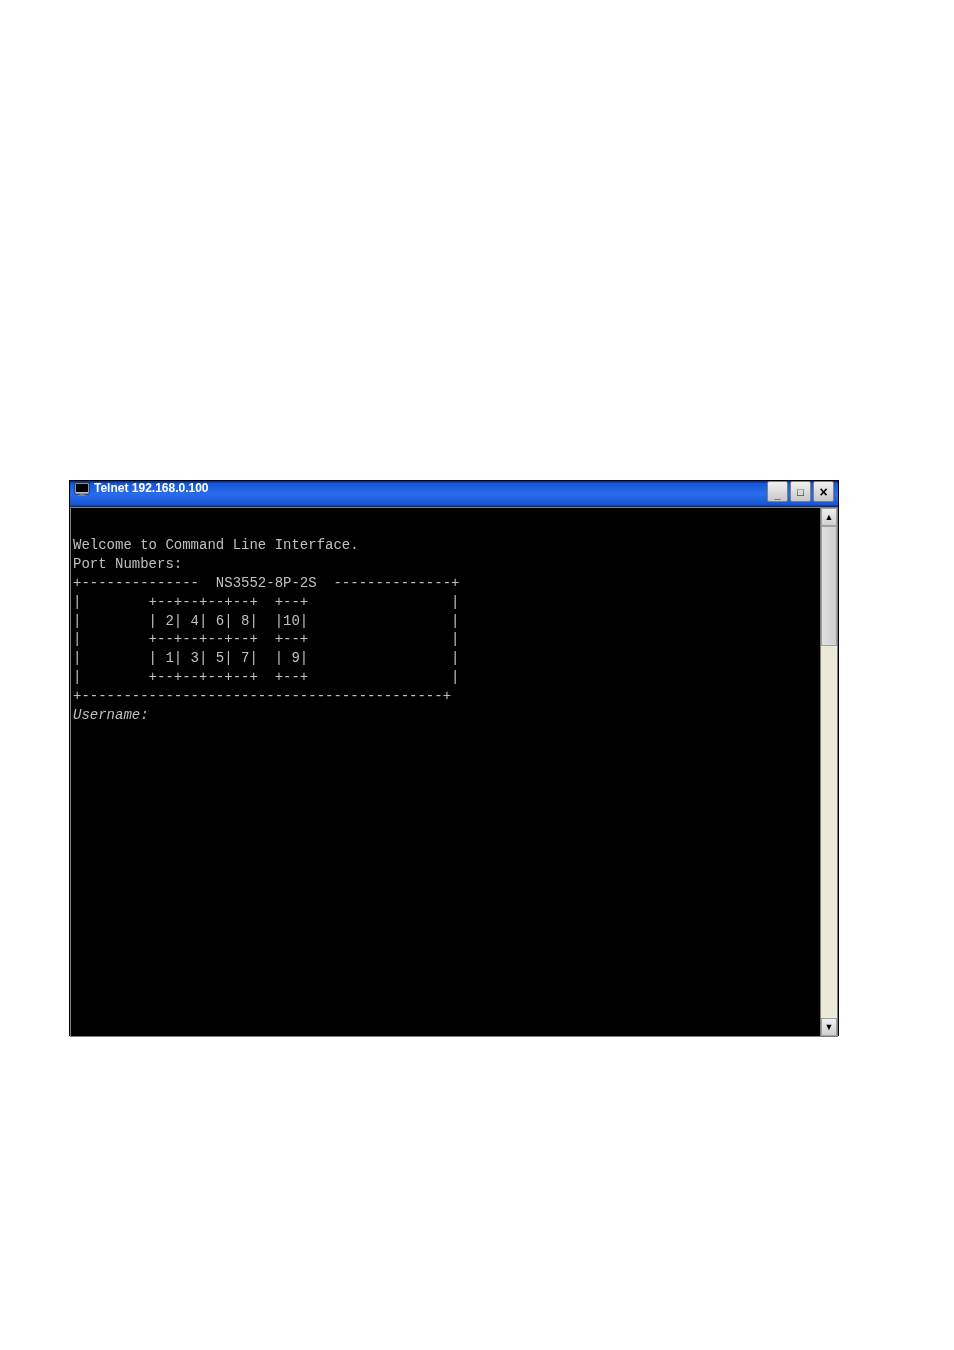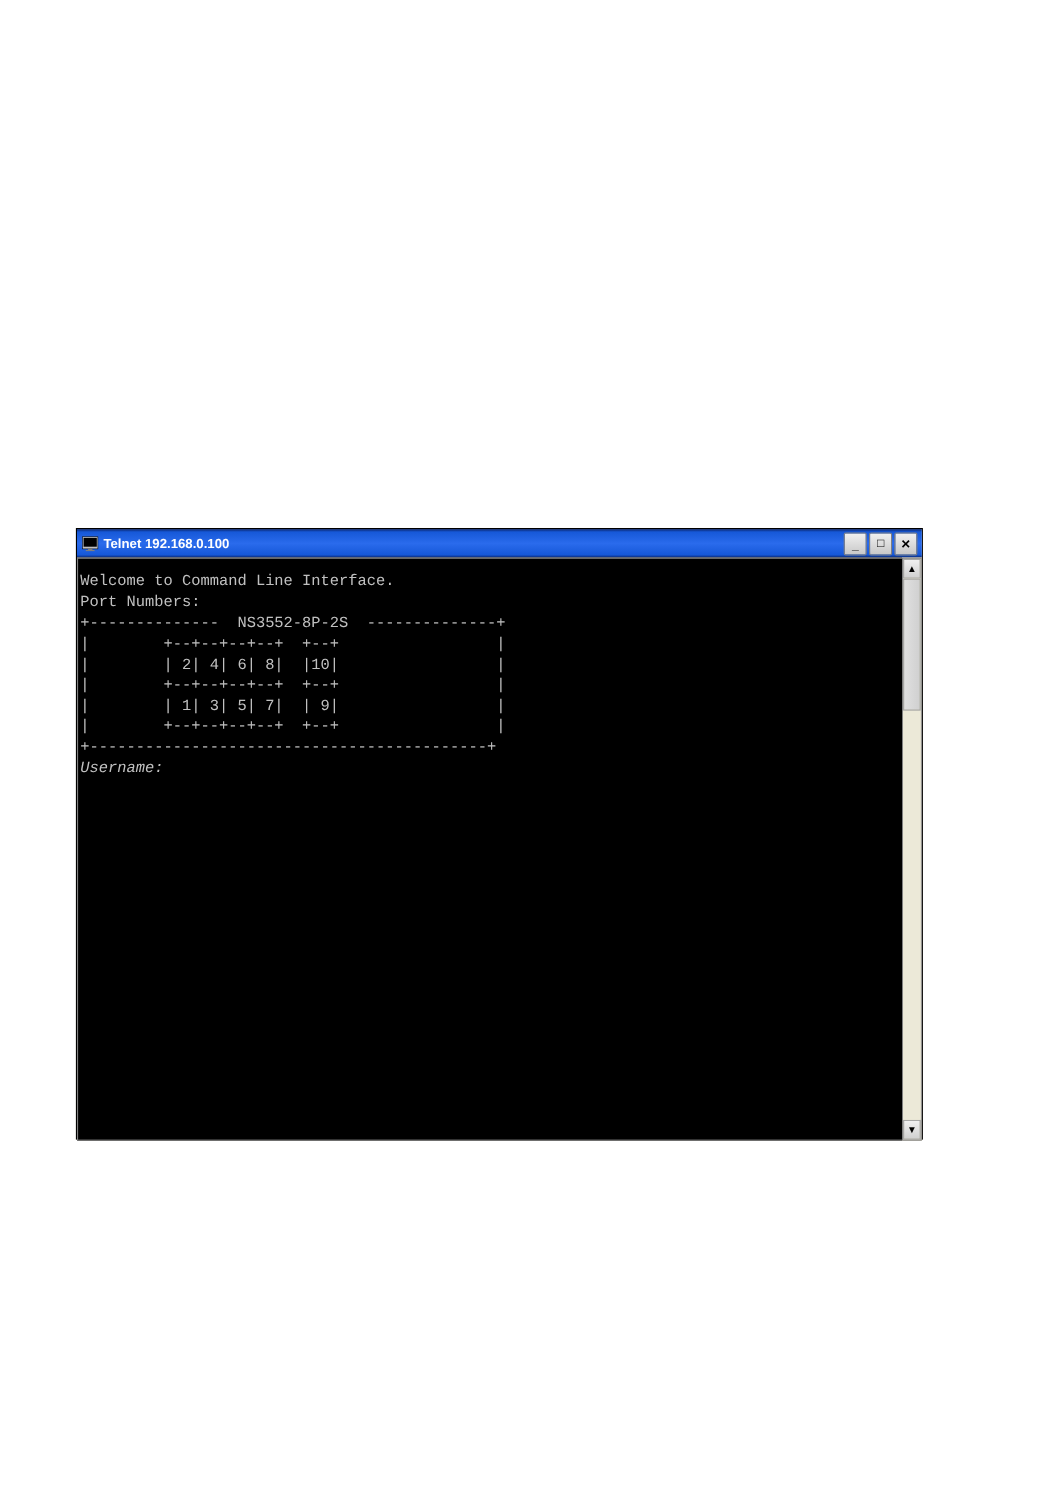--- a/index.html
+++ b/index.html
@@ -19,21 +19,21 @@
       top: 480px;
       width: 770px;
       height: 556px;
       background: #ece9d8;
       border: 1px solid #000;
     }
     .titlebar {
       height: 26px;
       background: linear-gradient(to bottom, #0a246a 0%, #1658d8 10%, #2a6bec 50%, #1658d8 90%, #0a246a 100%);
       display: flex;
-      align-items: center;
+      align-items: flex-start;
       padding: 0 2px 0 4px;
       position: relative;
     }
     .titlebar-icon {
       width: 16px;
       height: 16px;
       margin-right: 4px;
       display: inline-block;
     }
     .titlebar-icon svg {
@@ -76,21 +76,21 @@
       position: relative;
       display: flex;
     }
     .terminal {
       background: #000000;
       color: #c0c0c0;
       font-family: "Consolas", "Lucida Console", "Courier New", monospace;
       font-size: 14px;
       line-height: 1.35;
       white-space: pre;
-      padding: 12px 2px 2px 2px;
+      padding: 28px 2px 2px 2px;
       flex: 1;
       overflow: hidden;
       border: 1px solid #808080;
       border-right: none;
     }
     .scrollbar {
       width: 18px;
       background: #ece9d8;
       border: 1px solid #808080;
       display: flex;

